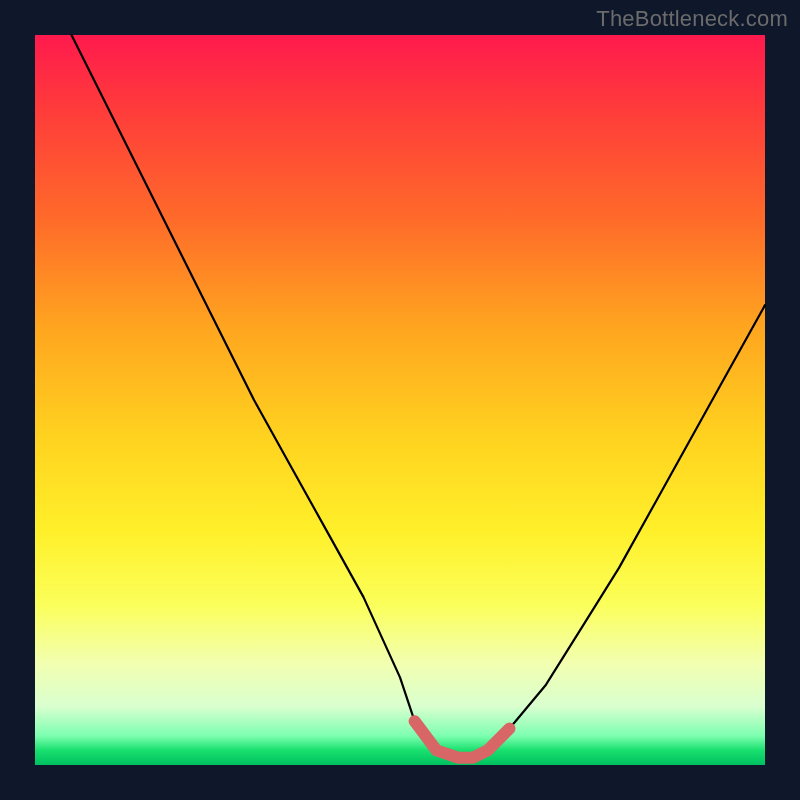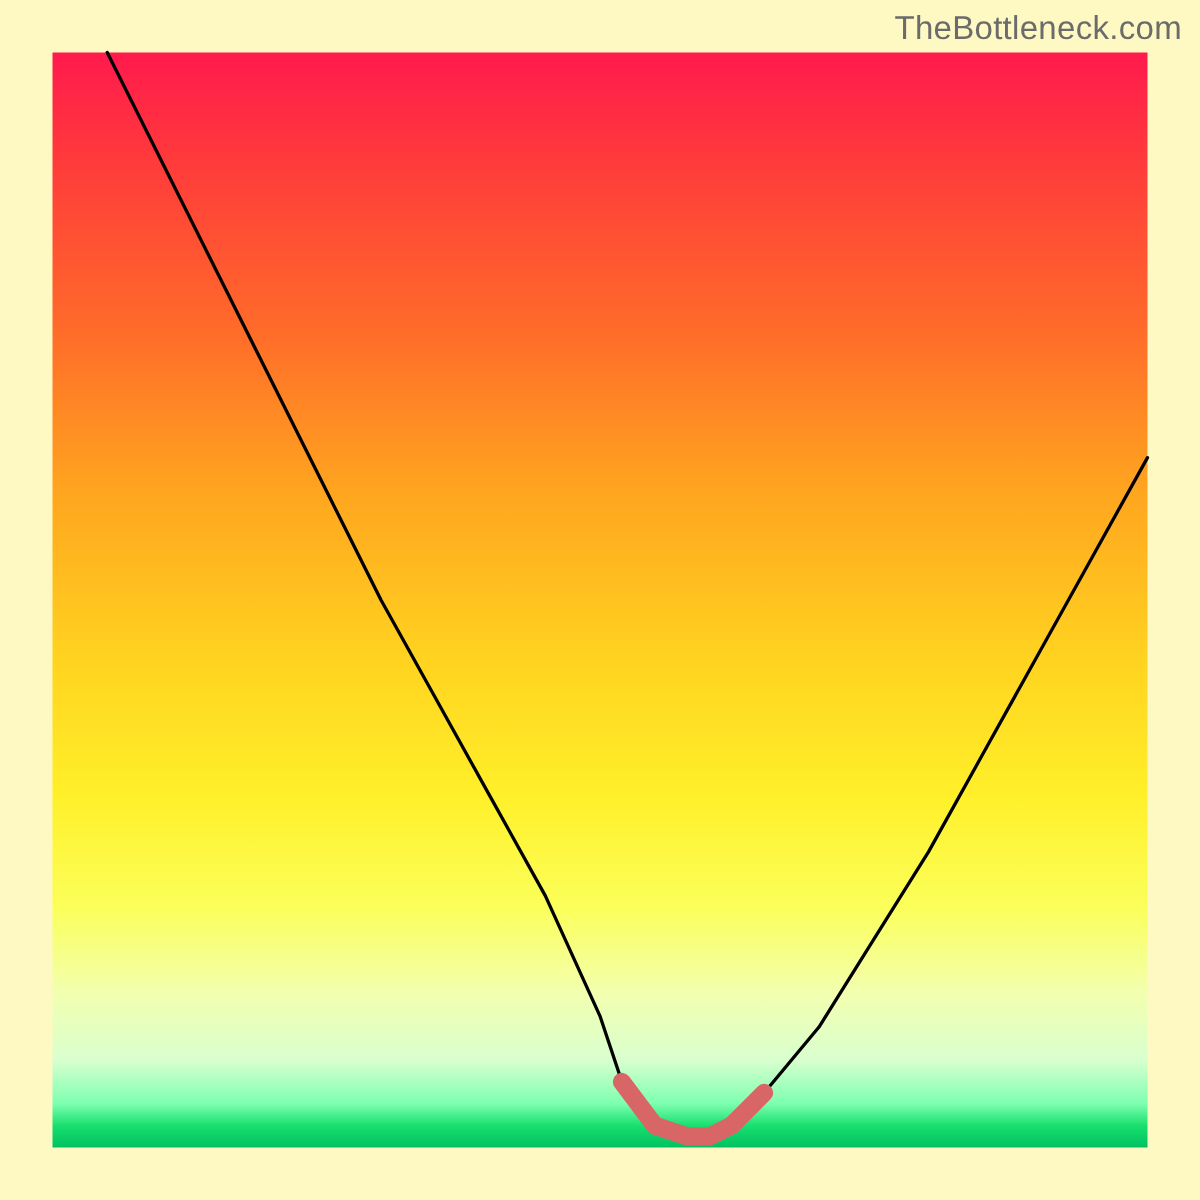--- a/index.html
+++ b/index.html
@@ -10,21 +10,21 @@
     background: #000;
     overflow: hidden;
     font-family: Arial, Helvetica, sans-serif;
   }
   .frame {
     position: absolute;
     top: 0;
     left: 0;
     width: 800px;
     height: 800px;
-    background: #fef9c3;
+    background: #0f172a;
   }
   .plot {
     position: absolute;
     top: 35px;
     left: 35px;
     width: 730px;
     height: 730px;
     
     background: linear-gradient(to bottom,
       #ff1a4d 0%,

